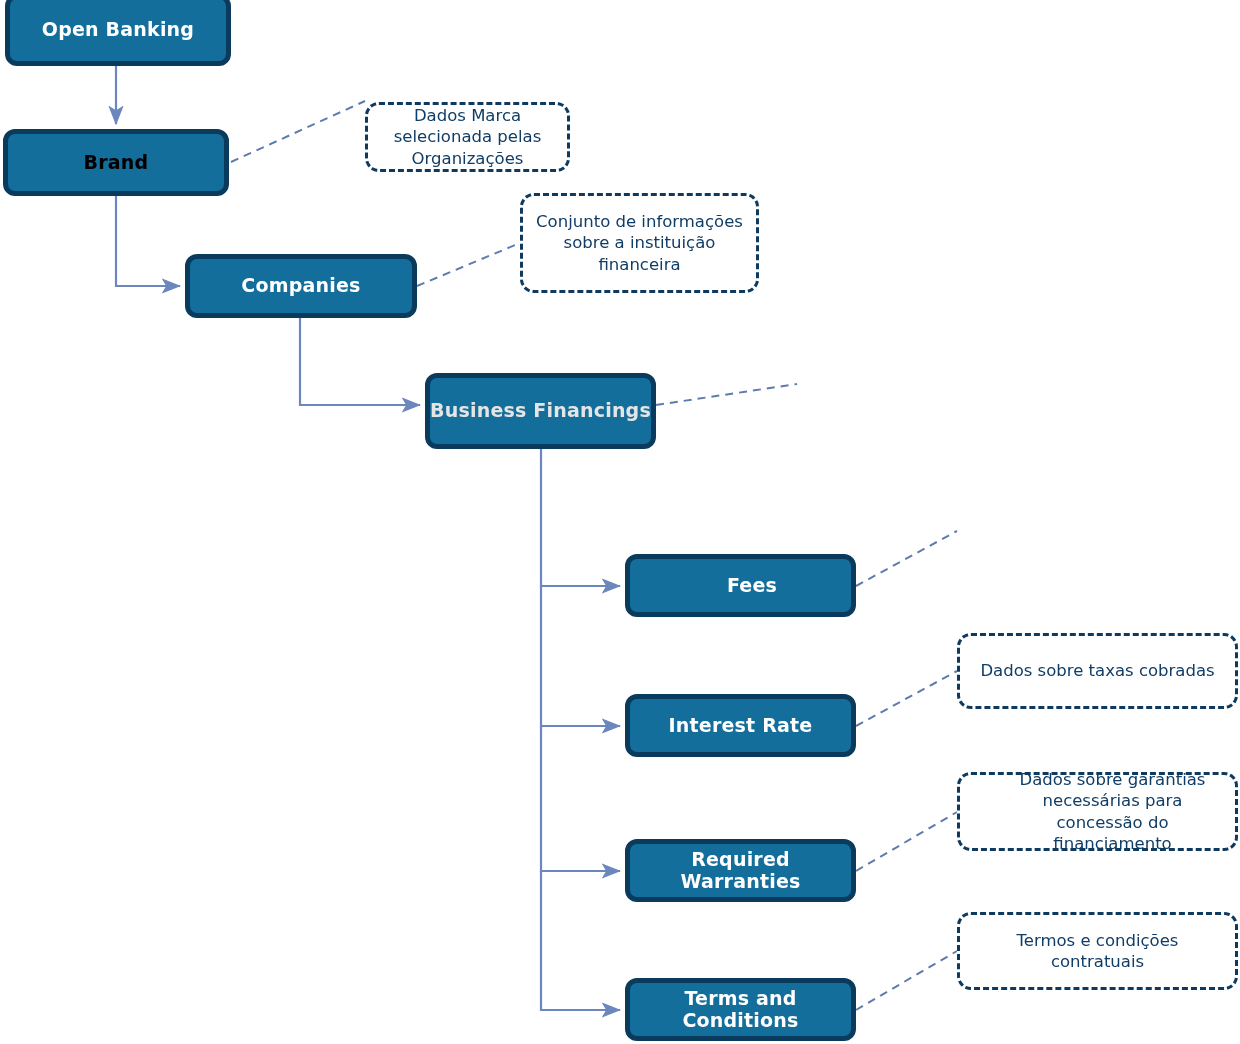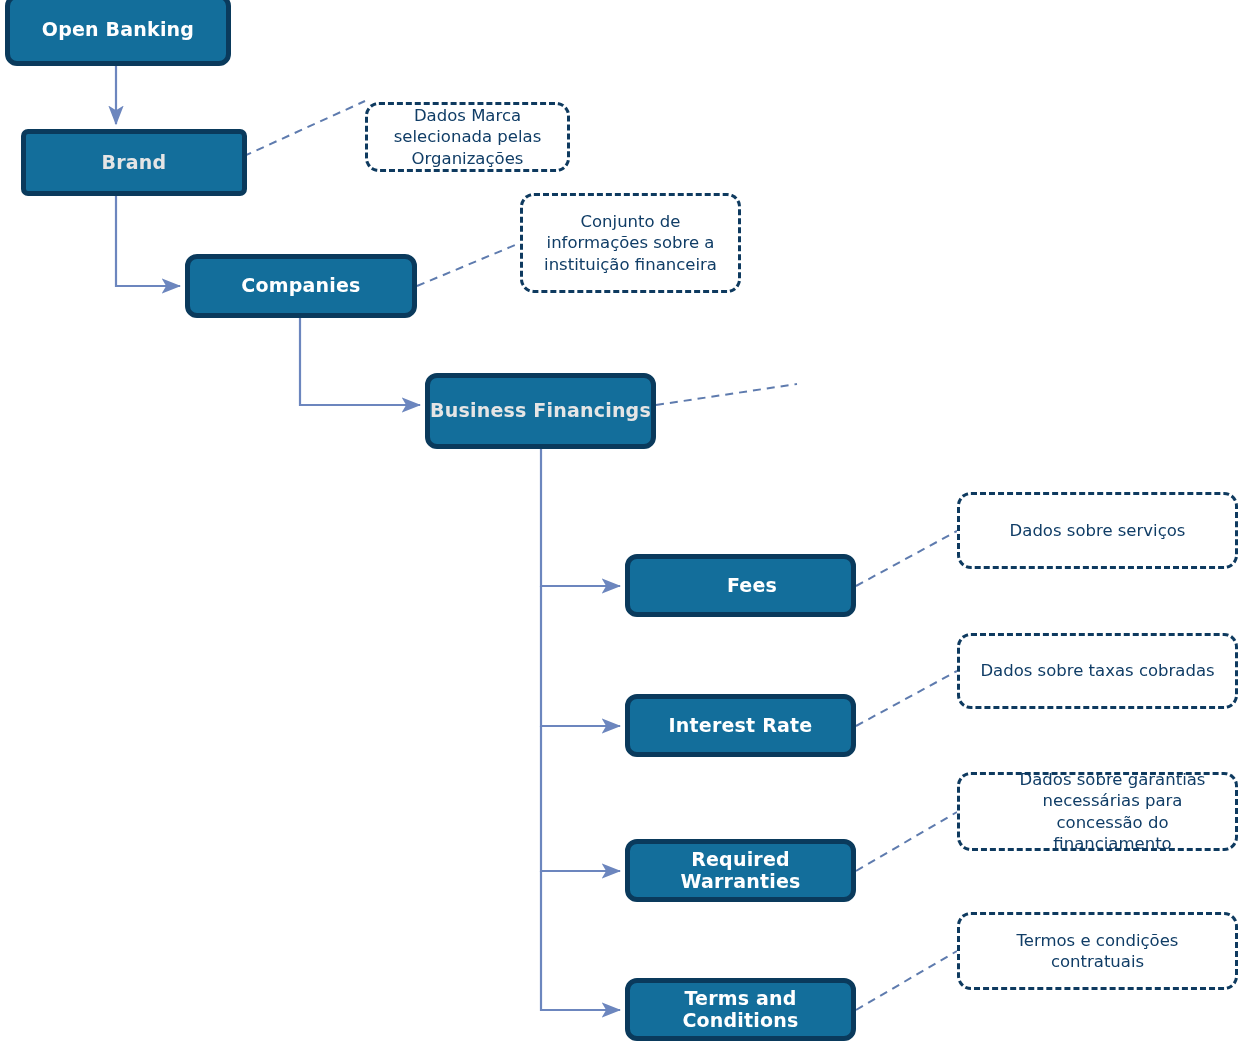--- a/index.html
+++ b/index.html
@@ -89,21 +89,21 @@
     <path d="M 656 405 L 797 384" stroke="#5E7BAE" stroke-width="2" fill="none" stroke-dasharray="8 6"></path>
     <path d="M 856 586 L 957 531" stroke="#5E7BAE" stroke-width="2" fill="none" stroke-dasharray="8 6"></path>
     <path d="M 856 726 L 957 671" stroke="#5E7BAE" stroke-width="2" fill="none" stroke-dasharray="8 6"></path>
     <path d="M 856 871 L 957 812" stroke="#5E7BAE" stroke-width="2" fill="none" stroke-dasharray="8 6"></path>
     <path d="M 856 1010 L 957 951" stroke="#5E7BAE" stroke-width="2" fill="none" stroke-dasharray="8 6"></path>
   </svg>
 
   <div class="node-box" style="left: 5px; top: -6px; width: 226px; height: 72px; background: rgb(19, 110, 155); border-color: rgb(10, 58, 92); color: rgb(255, 255, 255);">
     <span>Open Banking</span>
   </div>
-  <div class="node-box" style="left: 21px; top: 129px; width: 226px; height: 67px; background: rgb(19, 110, 155); border-color: rgb(10, 58, 92); color: #e5e5e5; border-radius: 7px;">
+  <div class="node-box" style="left: 3px; top: 129px; width: 226px; height: 67px; background: rgb(19, 110, 155); border-color: rgb(10, 58, 92); color: #000000;">
     <span>Brand</span>
   </div>
   <div class="node-box" style="left: 185px; top: 254px; width: 232px; height: 64px; background: rgb(19, 110, 155); border-color: rgb(10, 58, 92); color: rgb(255, 255, 255); justify-content: center;">
     <span>Companies</span>
   </div>
   <div class="node-box" style="left: 425px; top: 373px; width: 231px; height: 76px; background: rgb(19, 110, 155); border-color: rgb(10, 58, 92); color: #e5e5e5;">
     <span>Business Financings</span>
   </div>
   <div class="node-box" style="left: 625px; top: 554px; width: 231px; height: 63px; background: rgb(19, 110, 155); border-color: rgb(10, 58, 92); color: rgb(255, 255, 255); padding-left: 23px;">
     <span>Fees</span>
@@ -114,25 +114,22 @@
   <div class="node-box" style="left: 625px; top: 839px; width: 231px; height: 63px; background: rgb(19, 110, 155); border-color: rgb(10, 58, 92); color: rgb(255, 255, 255);">
     <span>Required Warranties</span>
   </div>
   <div class="node-box" style="left: 625px; top: 978px; width: 231px; height: 63px; background: rgb(19, 110, 155); border-color: rgb(10, 58, 92); color: rgb(255, 255, 255);">
     <span>Terms and Conditions</span>
   </div>
 
   <div class="note-box" style="left: 365px; top: 66px; width: 205px; height: 70px; border-color: rgb(14, 58, 95); color: rgb(16, 61, 102); margin-top: 36px;">
     <span>Dados Marca selecionada pelas Organizações</span>
   </div>
-  <div class="note-box" style="left: 520px; top: 193px; width: 221px; height: 100px; border-color: rgb(14, 58, 95); color: rgb(16, 61, 102);">
+  <div class="note-box" style="left: 520px; top: 193px; width: 239px; height: 100px; border-color: rgb(14, 58, 95); color: rgb(16, 61, 102);">
     <span>Conjunto de informações sobre a instituição financeira</span>
-  </div>
-  <div class="note-box" style="left: 957px; top: 492px; width: 281px; height: 77px; border-color: rgb(14, 58, 95); color: rgb(16, 61, 102);">
-    <span>Dados sobre serviços</span>
   </div>
   <div class="note-box" style="left: 957px; top: 633px; width: 281px; height: 76px; border-color: rgb(14, 58, 95); color: rgb(16, 61, 102);">
     <span>Dados sobre taxas cobradas</span>
   </div>
   <div class="note-box" style="left: 957px; top: 772px; width: 281px; height: 79px; border-color: rgb(14, 58, 95); color: rgb(16, 61, 102); padding-left: 40px;">
     <span>Dados sobre garantias necessárias para concessão do financiamento</span>
   </div>
   <div class="note-box" style="left: 957px; top: 912px; width: 281px; height: 78px; border-color: rgb(14, 58, 95); color: rgb(16, 61, 102);">
     <span>Termos e condições contratuais</span>
   </div>

